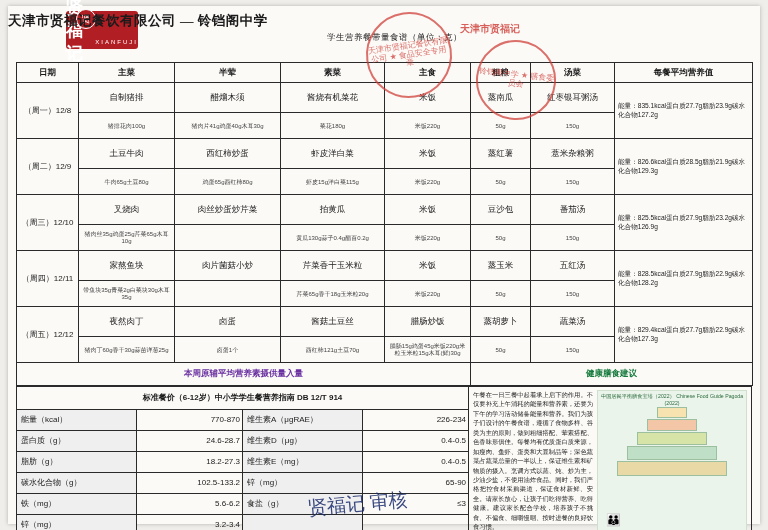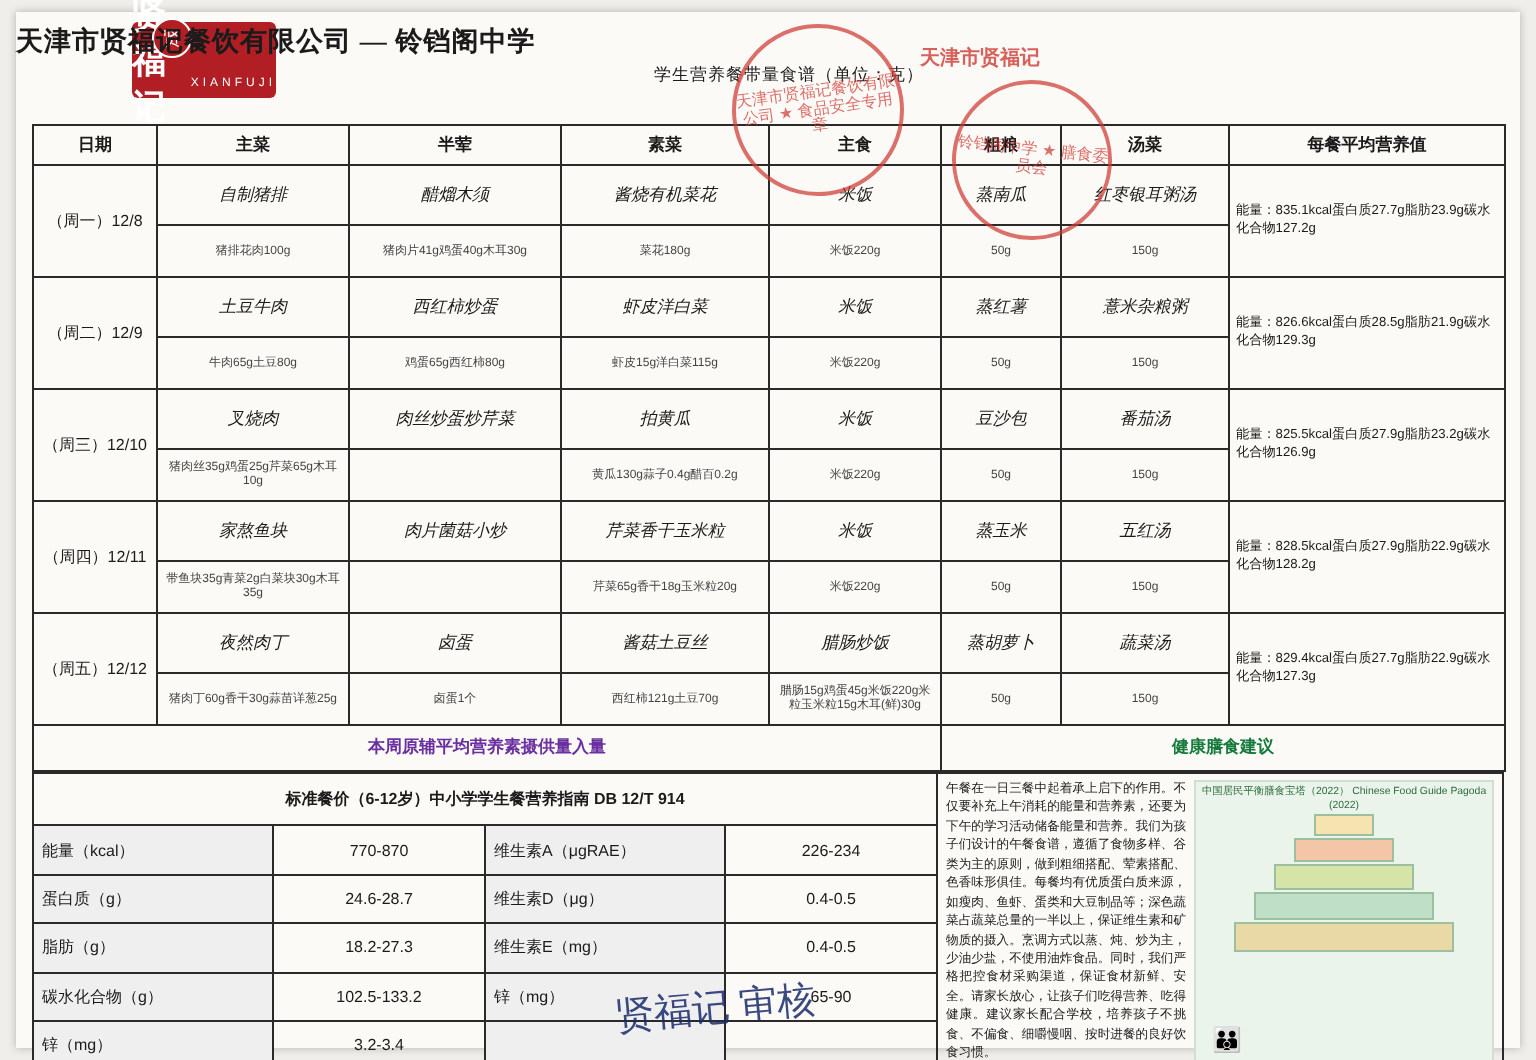--- a/index.html
+++ b/index.html
@@ -57,36 +57,36 @@
     font-family:"Liberation Serif","DejaVu Serif",serif;pointer-events:none;
   }
   
   table{border-collapse:collapse;width:736px;margin:0 8px;table-layout:fixed;}
   td,th{border:1px solid #2a2a2a;padding:1px 2px;vertical-align:middle;}
   thead th{
     height:17px;font-size:8.5px;font-weight:bold;text-align:center;background:#fbfaf7;margin-left:40px;
   }
   .day-cell{font-size:8px;text-align:center;line-height:1.25;}
   .dish{font-size:8.5px;text-align:center;line-height:1.3;}
-  .dish .d-main{display:block;font-style:italic;}
+  .dish .d-main{display:block;}
   .dish .d-sub{display:block;font-size:6px;color:#444;margin-top:1px;line-height:1.15;}
   .nutri{font-size:6.6px;line-height:1.35;text-align:left;padding:2px 3px;}
   .row-a{height:30px;}
   .row-b{height:26px;}
   
   .notes-row td{font-size:8.5px;text-align:center;height:20px;}
   .notes-row .purple{color:#6a2fa0;font-weight:bold;}
   .notes-row .green{color:#167a3c;font-weight:bold;}
   
   .lower{display:flex;margin:0 8px;width:736px;}
   .lower table{margin:0;width:452px;}
   .lower td{font-size:8px;height:15.5px;}
   .lbl{background:#efefef;padding-left:4px;}
   .std-head td{font-size:8px;text-align:center;font-weight:bold;height:17px;}
-  .val{text-align:center;}
+  .val{text-align:right;}
   .advice{
     width:284px;border:1px solid #2a2a2a;border-left:none;
     display:flex;flex-direction:column;
   }
   .advice-txt{
     font-size:6.3px;line-height:1.5;padding:3px 4px;width:128px;
     box-sizing:border-box;text-align:justify;
   }
   .advice-body{display:flex;flex:1;}
   .pyramid-wrap{
@@ -412,20 +412,26 @@
           <td class="lbl">维生素E（mg）</td>
           <td class="val">0.4-0.5</td>
         </tr>
         <tr>
           <td class="lbl">碳水化合物（g）</td>
           <td class="val">102.5-133.2</td>
           <td class="lbl">锌（mg）</td>
           <td class="val">65-90</td>
         </tr>
         <tr>
+          <td class="lbl">铁（mg）</td>
+          <td class="val">5.6-6.2</td>
+          <td class="lbl">食盐（g）</td>
+          <td class="val">≤3</td>
+        </tr>
+        <tr>
           <td class="lbl">锌（mg）</td>
           <td class="val">3.2-3.4</td>
           <td class="lbl"></td>
           <td class="val"></td>
         </tr>
       </tbody>
     </table>
 
     <div class="advice">
       <div class="advice-body">

